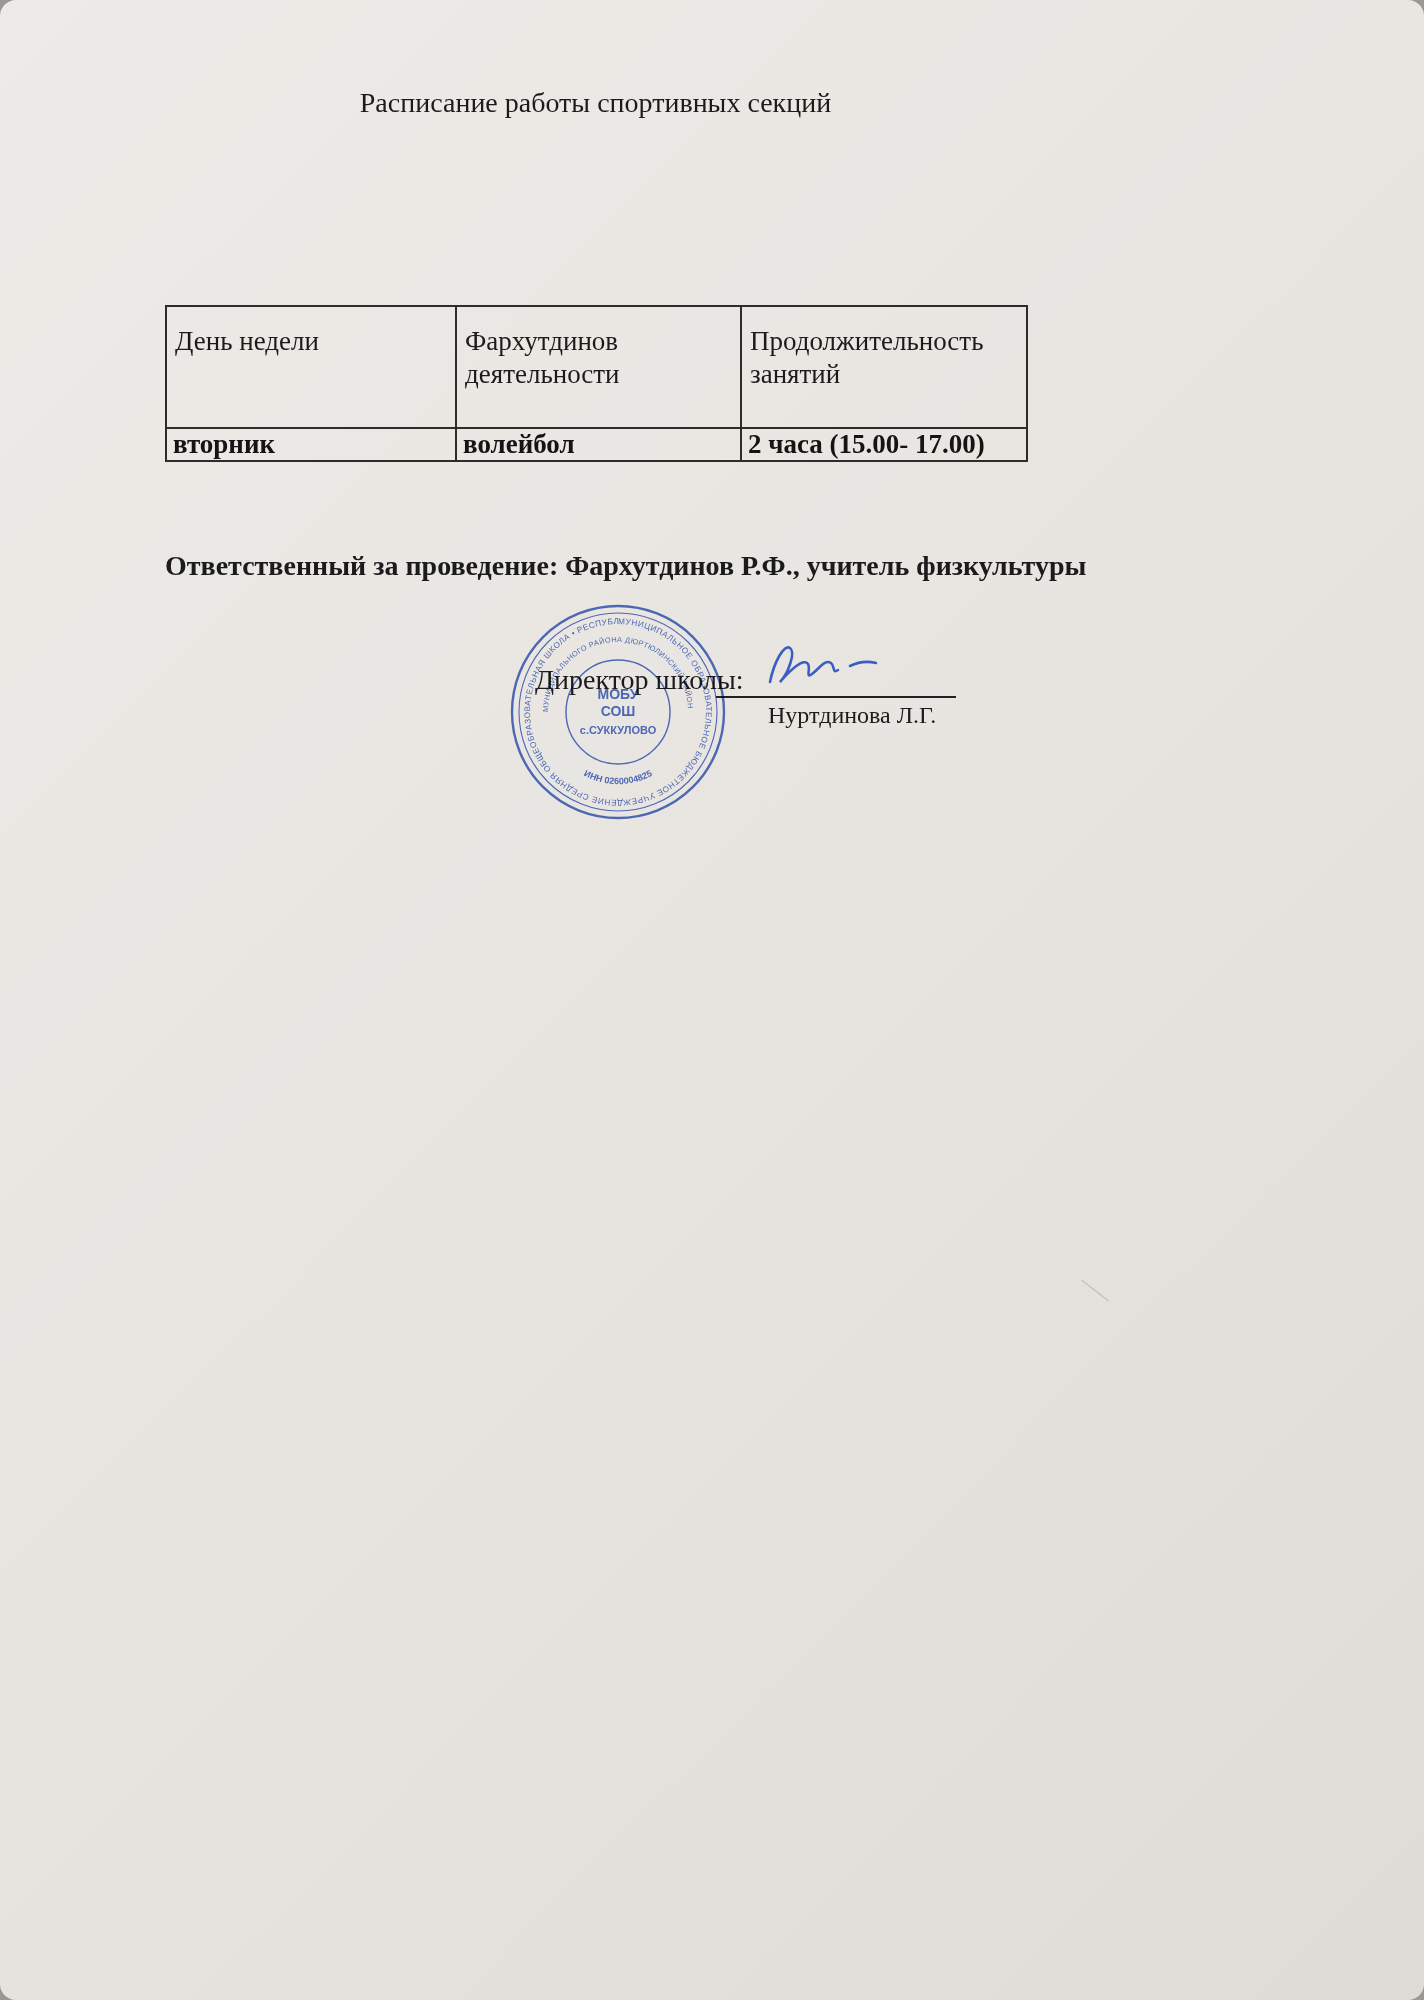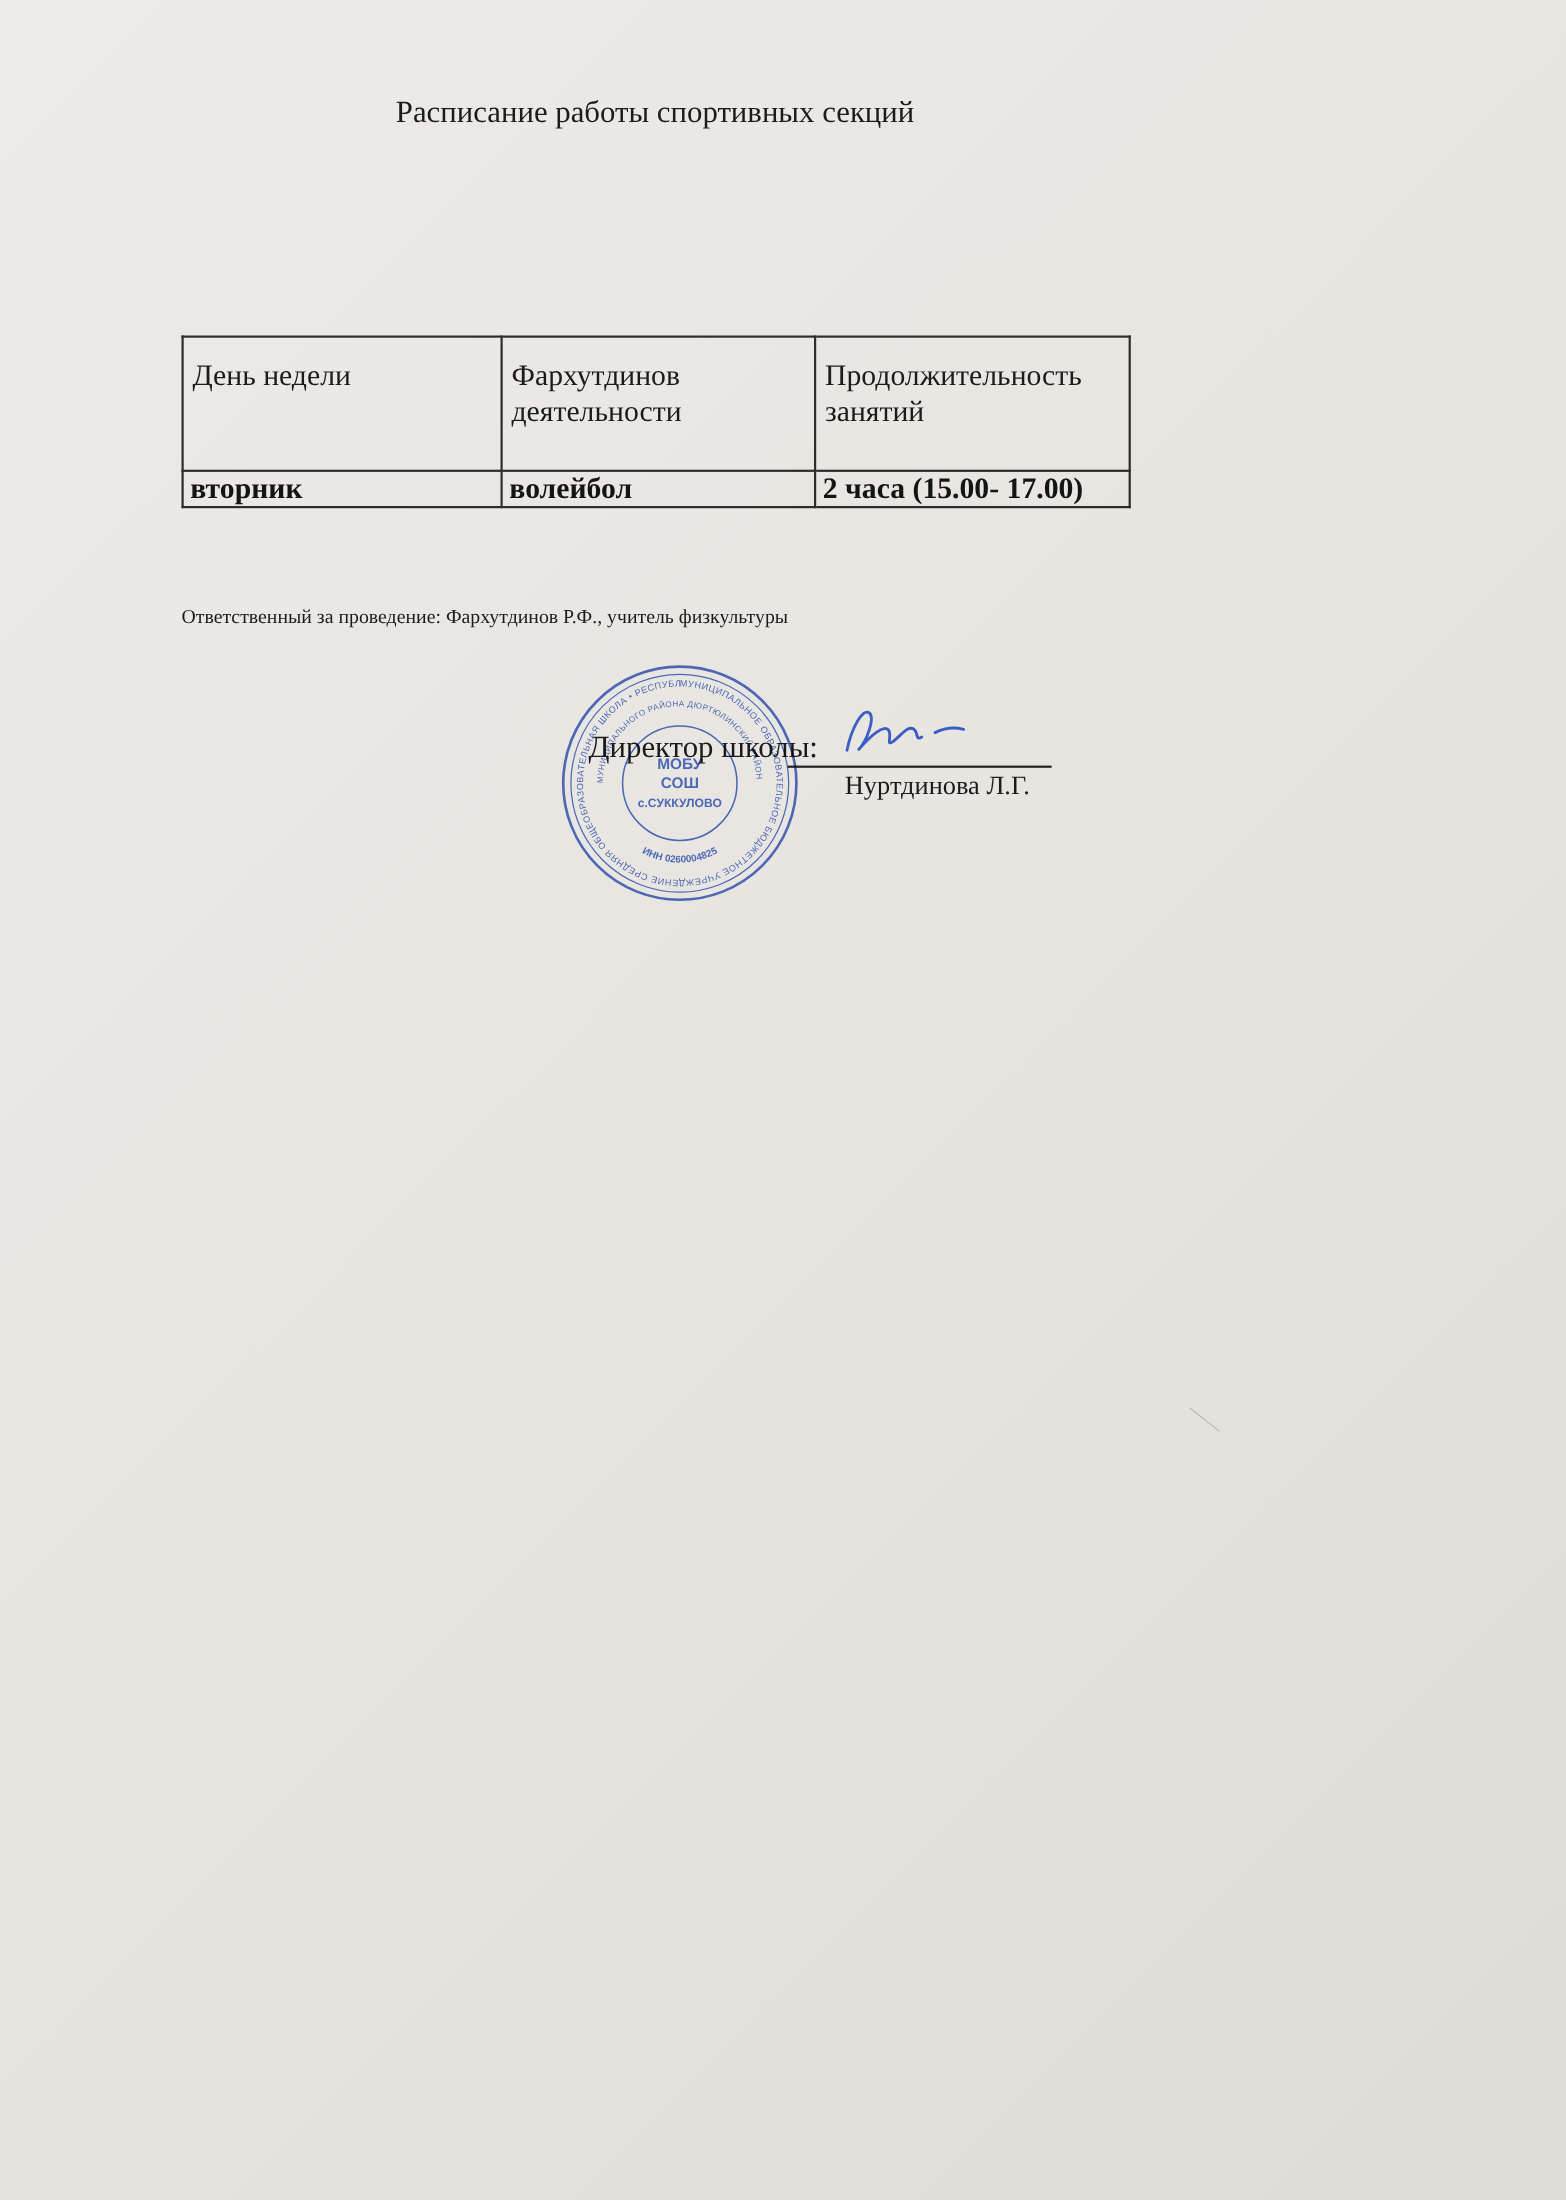--- a/index.html
+++ b/index.html
@@ -7,20 +7,21 @@
     width: 1424px; height: 2000px;
     background: #9a9894;
     font-family: "Liberation Serif", serif;
   }
   .page {
     position: relative;
     width: 1424px; height: 2000px;
     background: linear-gradient(135deg, #edebe7 0%, #e7e4e0 55%, #dfdcd8 100%);
     color: #161616;
     overflow: hidden;
+    border-radius: 16px;
   }
   .title {
     position: absolute;
     top: 86px; left: 165px; width: 861px;
     text-align: center;
     font-size: 28px; line-height: 34px;
     color: #1b1b1b;
   }
   table.schedule {
     position: absolute;
@@ -48,22 +49,23 @@
     height: 29px;
     vertical-align: middle;
     font-size: 27px;
     font-weight: bold;
     padding: 0 6px;
     color: #141414;
   }
   .responsible {
     position: absolute;
     top: 550px; left: 165px; width: 1000px;
-    font-size: 18px;
+    font-size: 28px;
     color: #1b1b1b;
+    font-weight: bold;
   }
   .director-label {
     position: absolute;
     top: 664px; left: 535px;
     font-size: 28px;
     color: #1b1b1b;
   }
   .sig-underline {
     position: absolute;
     top: 676px; left: 716px;

